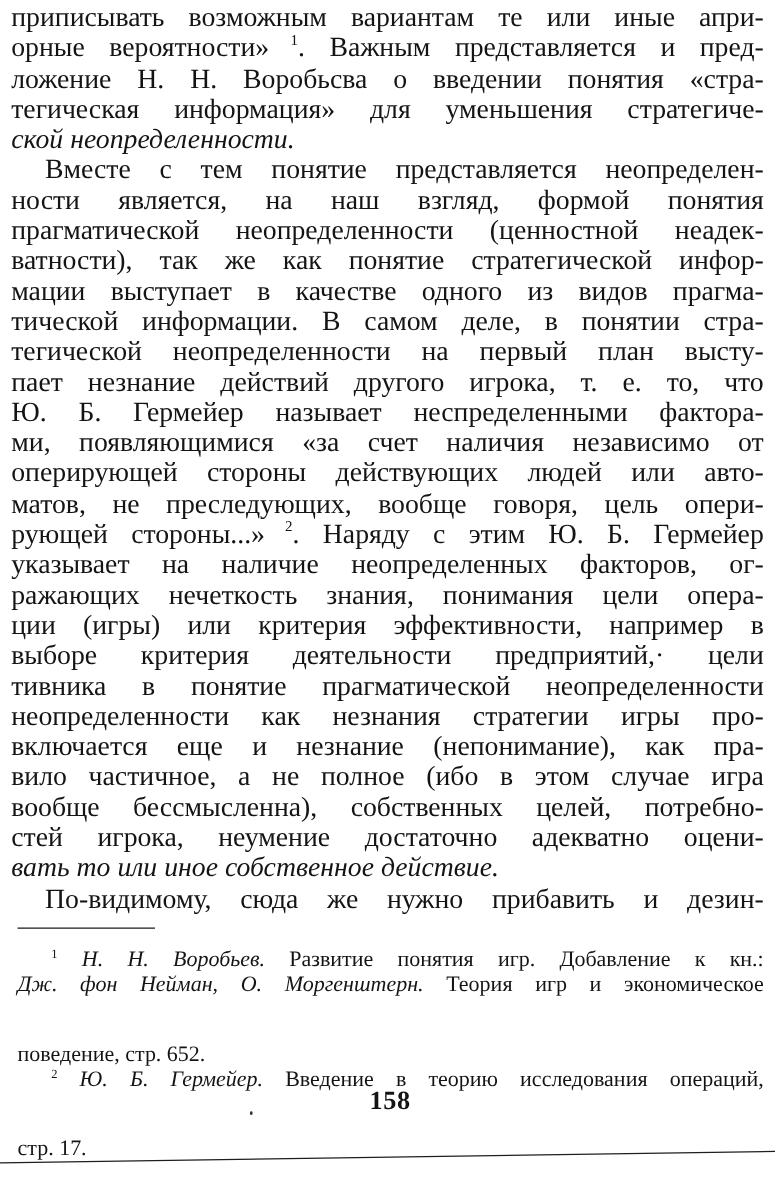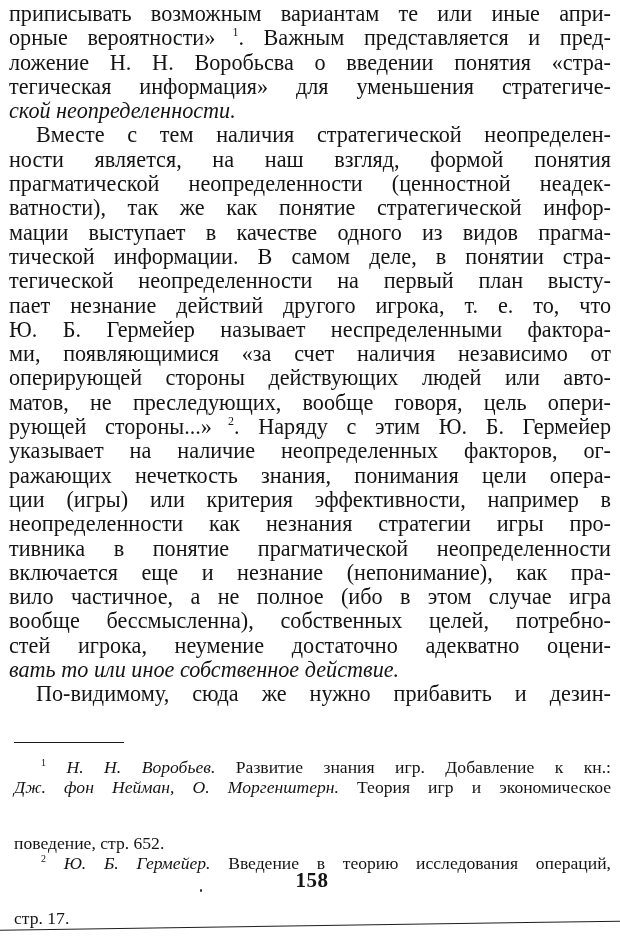--- a/index.html
+++ b/index.html
@@ -43,50 +43,51 @@
 </head>
 <body>
 
 <div class="page">
   <div class="body-text" id="body-text">
       <span class="line"><span>приписывать возможным вариантам те или иные апри-</span></span>
       <span class="line"><span>орные вероятности»</span><sup>&nbsp;<span>1</span></sup><span>. Важным представляется и пред-</span></span>
       <span class="line"><span>ложение Н. Н. Воробьсва о введении понятия «стра-</span></span>
       <span class="line"><span>тегическая информация» для уменьшения стратегиче-</span></span>
       <span class="line last"><span>ской неопределенности.</span></span>
-      <span class="line indent"><span>Вместе с тем наличия стратегической неопределен-</span></span>
+      <span class="line indent"><span>Вместе с тем понятие представляется неопределен-</span></span>
       <span class="line"><span>ности является, на наш взгляд, формой понятия</span></span>
       <span class="line"><span>прагматической неопределенности (ценностной неадек-</span></span>
       <span class="line"><span>ватности), так же как понятие стратегической инфор-</span></span>
       <span class="line"><span>мации выступает в качестве одного из видов прагма-</span></span>
       <span class="line"><span>тической информации. В самом деле, в понятии стра-</span></span>
       <span class="line"><span>тегической неопределенности на первый план высту-</span></span>
       <span class="line"><span>пает незнание действий другого игрока, т. е. то, что</span></span>
       <span class="line"><span>Ю. Б. Гермейер называет неспределенными фактора-</span></span>
       <span class="line"><span>ми, появляющимися «за счет наличия независимо от</span></span>
       <span class="line"><span>оперирующей стороны действующих людей или авто-</span></span>
       <span class="line"><span>матов, не преследующих, вообще говоря, цель опери-</span></span>
       <span class="line"><span>рующей стороны...»</span><sup>&nbsp;<span>2</span></sup><span>. Наряду с этим Ю. Б. Гермейер</span></span>
       <span class="line"><span>указывает на наличие неопределенных факторов, ог-</span></span>
       <span class="line"><span>ражающих нечеткость знания, понимания цели опера-</span></span>
       <span class="line"><span>ции (игры) или критерия эффективности, например в</span></span>
+      <span class="line"><span>выборе критерия деятельности предприятий,· цели</span></span>
+      <span class="line"><span>тивника в понятие прагматической неопределенности</span></span>
       <span class="line"><span>неопределенности как незнания стратегии игры про-</span></span>
-      <span class="line"><span>тивника в понятие прагматической неопределенности</span></span>
       <span class="line"><span>включается еще и незнание (непонимание), как пра-</span></span>
       <span class="line"><span>вило частичное, а не полное (ибо в этом случае игра</span></span>
       <span class="line"><span>вообще бессмысленна), собственных целей, потребно-</span></span>
       <span class="line"><span>стей игрока, неумение достаточно адекватно оцени-</span></span>
       <span class="line last"><span>вать то или иное собственное действие.</span></span>
       <span class="line indent"><span>По-видимому, сюда же нужно прибавить и дезин-</span></span>
     </div>
 
   <div class="rule"></div>
 
   <div class="notes">
-    <span class="note-line indent"><sup>1</sup> <span class="it">Н. Н. Воробьев.</span><span> Развитие знания игр. Добавление к кн.:</span></span>
+    <span class="note-line indent"><sup>1</sup> <span class="it">Н. Н. Воробьев.</span><span> Развитие понятия игр. Добавление к кн.:</span></span>
     <span class="note-line"><span class="it">Дж. фон Нейман, О. Моргенштерн.</span><span> Теория игр и экономическое</span></span>
     <span class="note-line last">поведение, стр. 652.</span>
     <span class="note-line indent"><sup>2</sup> <span class="it">Ю. Б. Гермейер.</span><span> Введение в теорию исследования операций,</span></span>
     <span class="note-line last">стр. 17.</span>
   </div>
 
   <div class="speck"></div>
   <div class="page-number"><span>158</span></div>
   <div class="scan-edge"></div>
 </div>

